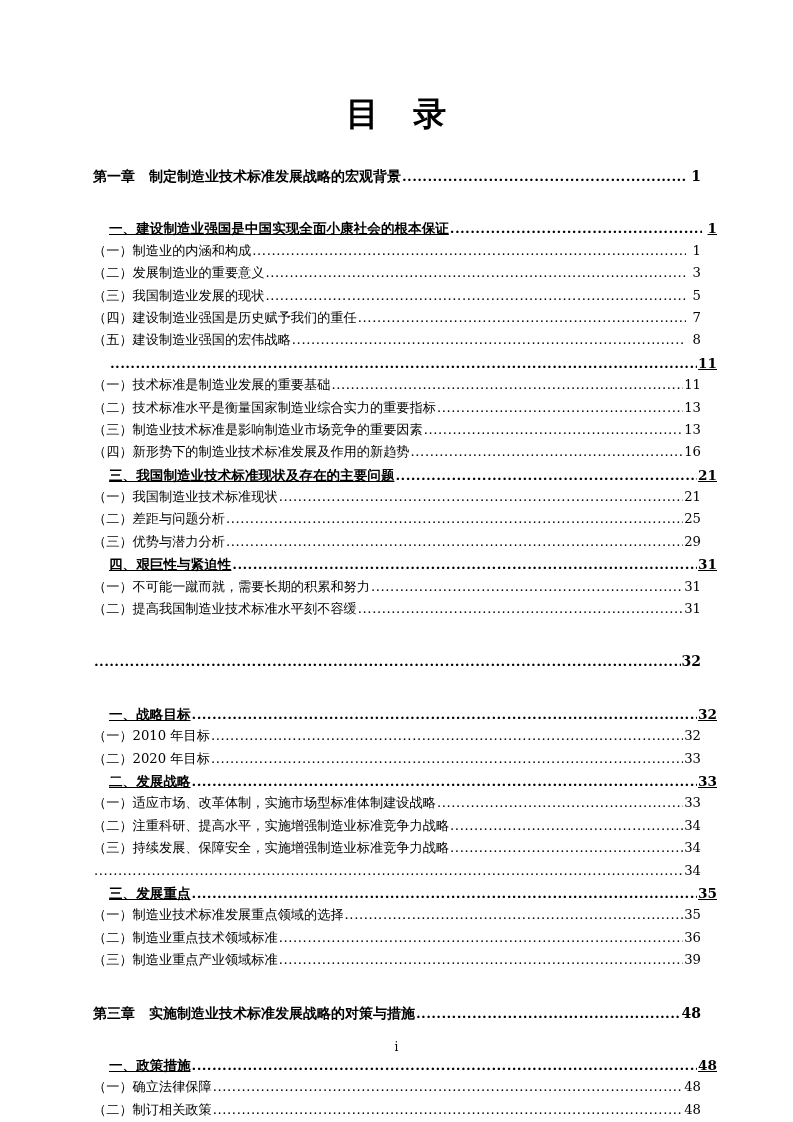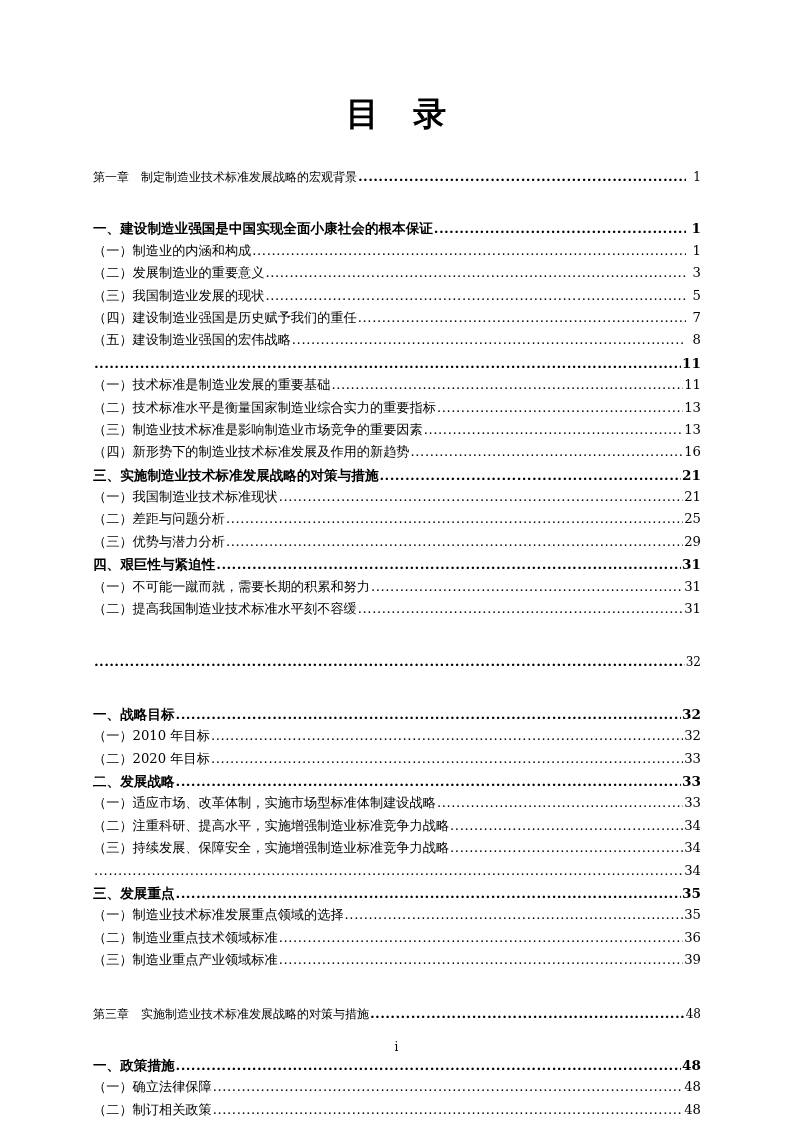--- a/index.html
+++ b/index.html
@@ -76,29 +76,29 @@
 
   .toc-page {
     flex: 0 0 auto;
     font-size: 13.2px;
     text-align: right;
     min-width: 14px;
   }
 
   
   .lvl-chapter .toc-label,
-  .lvl-chapter .toc-page { font-weight: normal; font-size: 12px; }
+  .lvl-chapter .toc-page { font-weight: bold; font-size: 14px; }
   .lvl-chapter .toc-leader::after { font-weight: bold; font-size: 13.6px; letter-spacing: 0.35px; }
   .lvl-chapter { margin-left: 0; }
 
   
   .lvl-section .toc-label,
   .lvl-section .toc-page { font-weight: bold; font-size: 13.6px; }
   .lvl-section .toc-leader::after { font-weight: bold; font-size: 13.6px; letter-spacing: 0.35px; }
-  .lvl-section { margin-left: 0; }
+  .lvl-section { margin-left: 16px; text-decoration: underline; }
 
   
   .lvl-sub { }
   .lvl-sub .toc-label,
   .lvl-sub .toc-page { font-weight: normal; font-size: 13.2px; }
   .lvl-sub .toc-leader::after { font-weight: normal; }
   .gap-before-lg { margin-top: 30px; }
 
   
   .page-footer {
@@ -172,21 +172,21 @@
         <span class="toc-label">（三）制造业技术标准是影响制造业市场竞争的重要因素</span>
         <span class="toc-leader"></span>
         <span class="toc-page">13</span>
       </div>
       <div class="toc-entry lvl-sub">
         <span class="toc-label">（四）新形势下的制造业技术标准发展及作用的新趋势</span>
         <span class="toc-leader"></span>
         <span class="toc-page">16</span>
       </div>
       <div class="toc-entry lvl-section">
-        <span class="toc-label">三、实施制造业技术标准发展战略的对策与措施</span>
+        <span class="toc-label">三、我国制造业技术标准现状及存在的主要问题</span>
         <span class="toc-leader"></span>
         <span class="toc-page">21</span>
       </div>
       <div class="toc-entry lvl-sub">
         <span class="toc-label">（一）我国制造业技术标准现状</span>
         <span class="toc-leader"></span>
         <span class="toc-page">21</span>
       </div>
       <div class="toc-entry lvl-sub">
         <span class="toc-label">（二）差距与问题分析</span>

